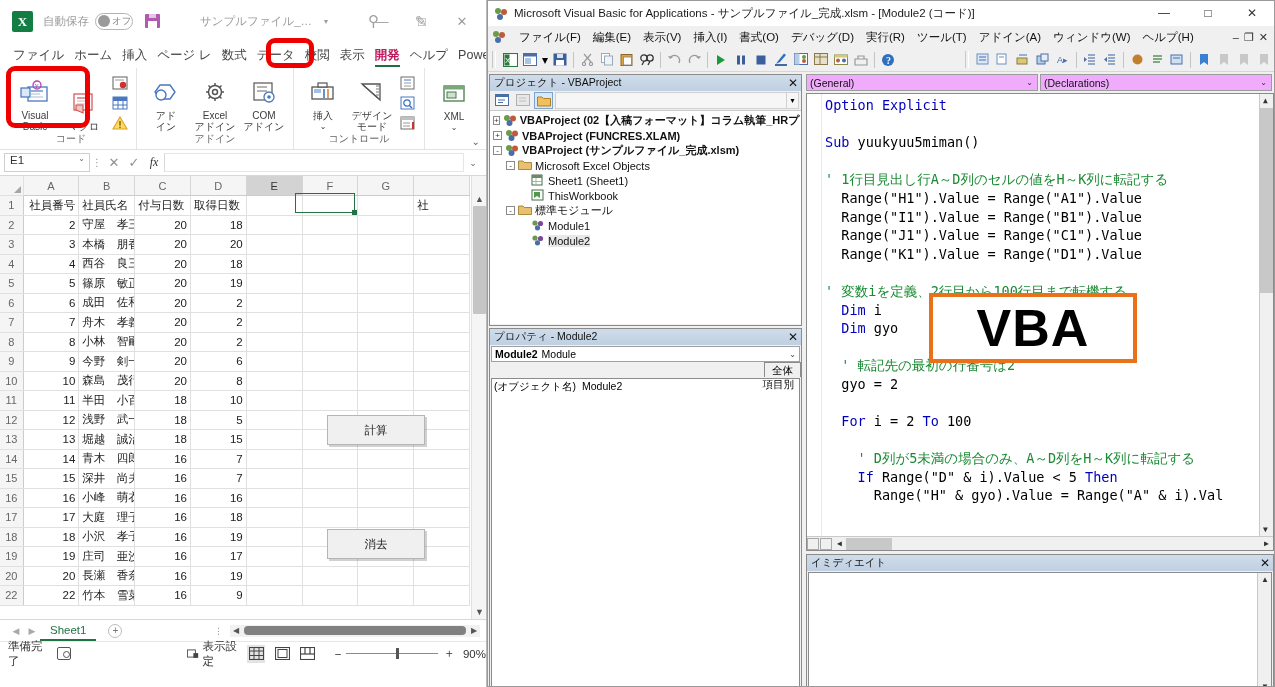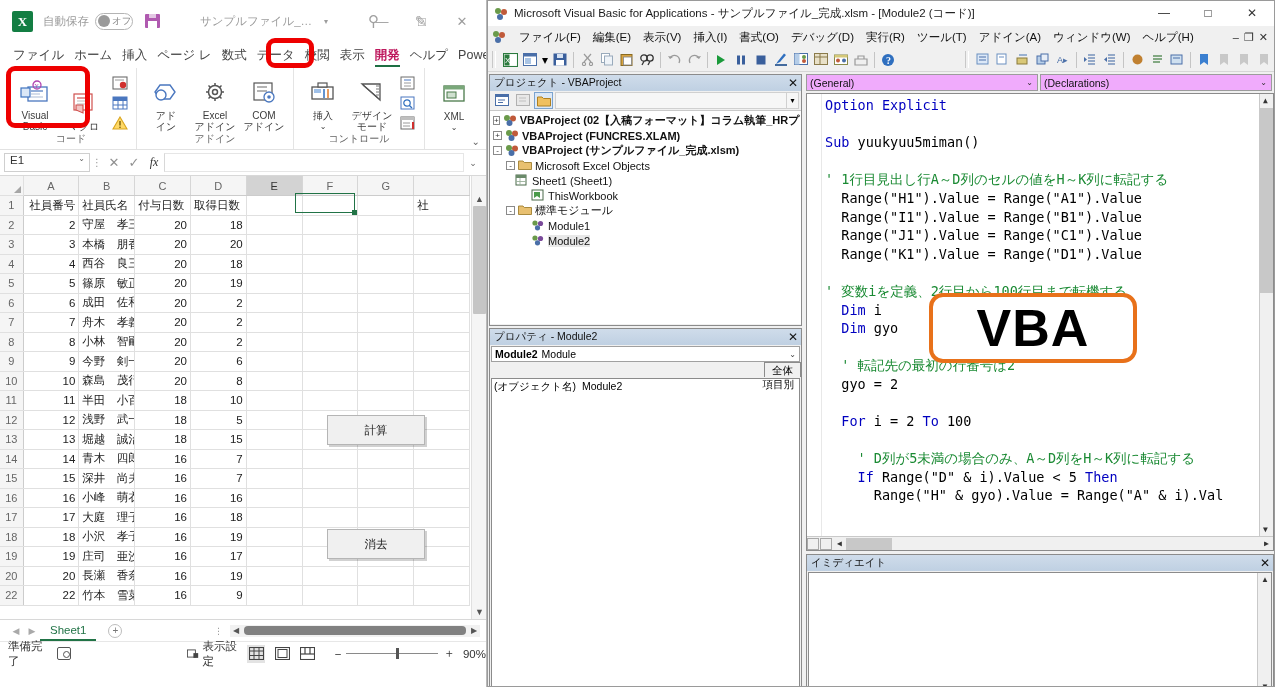--- a/index.html
+++ b/index.html
@@ -240,21 +240,21 @@
   .chs-thumb{width:46px;height:12px;background:#c8c8c8;}
 
   .imm-area { position:absolute; background:#fff; border:1px solid #8b8b8b; }
   .imm-inner{position:absolute;left:0;right:14px;top:0;bottom:13px;background:#fff;}
   .imm-vs{position:absolute;right:0;top:0;width:14px;bottom:13px;background:#f0f0f0;border-left:1px solid #c9c9c9;}
 
   .orange-rect { position:absolute; border: 4px solid #e8711a; background:#fff;
     display:flex; align-items:center; justify-content:center;
     font-size: 52px; font-weight: bold; color:#000; letter-spacing: 1px;
     font-family: "Liberation Sans", sans-serif; }
-  #vba-overlay { left: 928px; top: 227px; width: 208px; height: 70px; border-radius: 14px; }
+  #vba-overlay { left: 928px; top: 227px; width: 208px; height: 70px; }
 </style>
 </head>
 <body>
 
 <div id="root">
 
   <div id="excel">
 
     <div class="xl-titlebar">
       <div class="xl-logo">X</div>
@@ -1138,21 +1138,21 @@
                 </svg></span>
               <span class="tlabel bold">VBAProject (サンプルファイル_完成.xlsm)</span>
             </div>
             <div class="tnode" style="padding-left: 16px;">
               <span class="tplus">-</span>
               <span class="ticon"><svg width="14" height="12" viewBox="0 0 14 12">
                   <path d="M0.5 2 L5 2 L6.3 3.5 L13.5 3.5 L13.5 10.5 L0.5 10.5 Z" fill="#e8c070" stroke="#a08030" stroke-width="0.9"></path>
                 </svg></span>
               <span class="tlabel">Microsoft Excel Objects</span>
             </div>
-            <div class="tnode" style="padding-left: 13px;">
+            <div class="tnode" style="padding-left: 29px;">
               <span style="width: 12px;"></span>
               <span class="ticon"><svg width="14" height="12" viewBox="0 0 14 12">
                   <rect x="1" y="1" width="10" height="10" fill="#fff" stroke="#4a6a4a" stroke-width="1"></rect>
                   <rect x="1" y="1" width="10" height="3" fill="#6a8a6a"></rect>
                   <line x1="5" y1="4" x2="5" y2="11" stroke="#9ab09a" stroke-width="0.9"></line>
                   <line x1="1" y1="7.5" x2="11" y2="7.5" stroke="#9ab09a" stroke-width="0.9"></line>
                 </svg></span>
               <span class="tlabel">Sheet1 (Sheet1)</span>
             </div>
             <div class="tnode" style="padding-left: 29px;">

